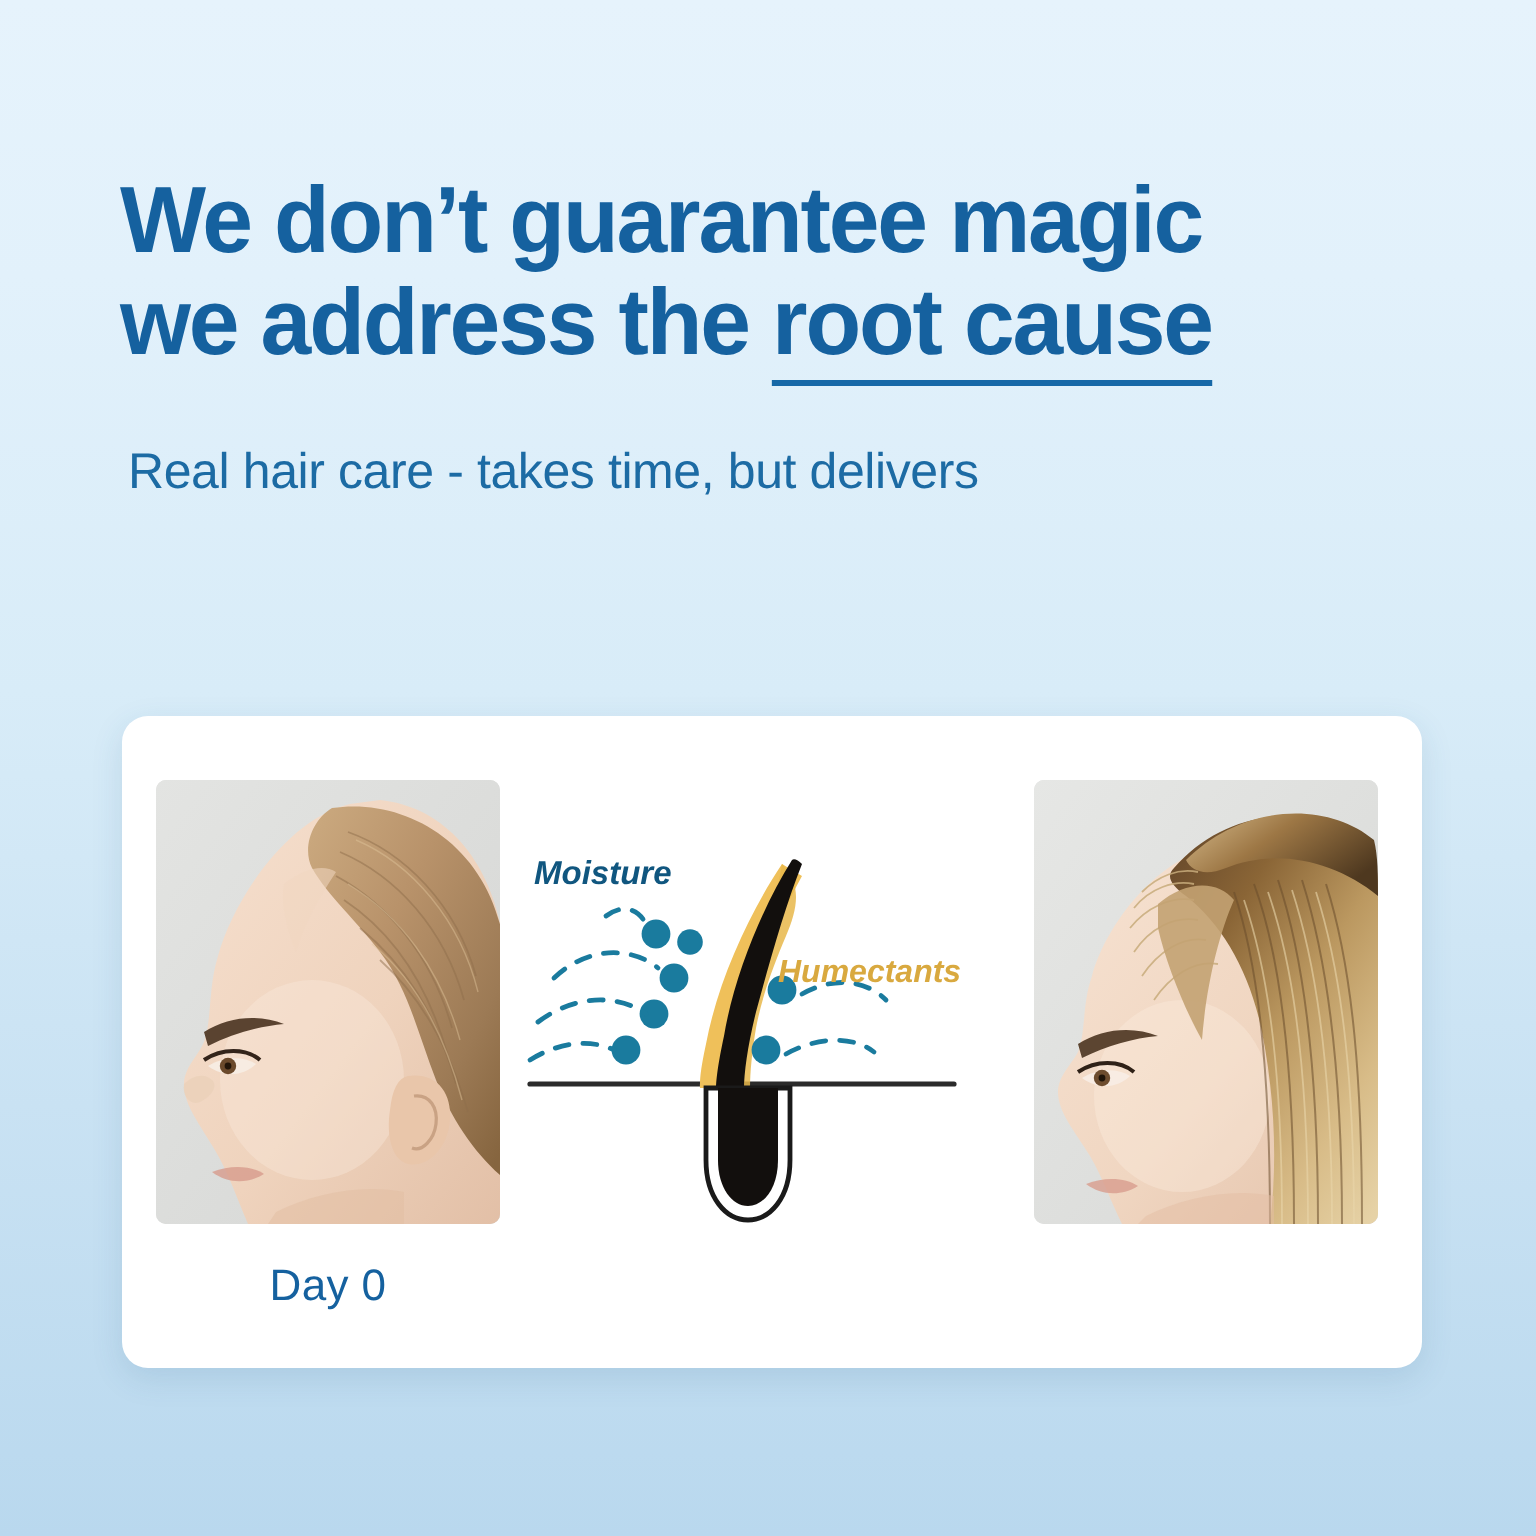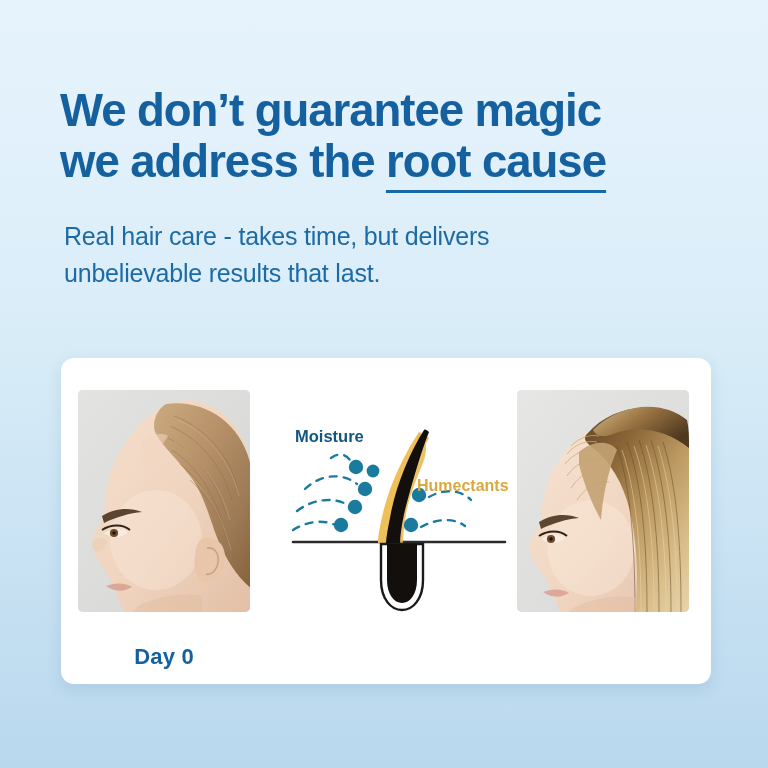--- a/index.html
+++ b/index.html
@@ -89,51 +89,51 @@
   .photo {
     position: relative;
     width: 172px;
     height: 222px;
     border-radius: 5px;
     overflow: hidden;
     background: #dedfdd;
   }
 
   .photo-caption {
-    margin-top: 32px;
+    margin-top: 18px;
     text-align: center;
     font-size: 22px;
-    font-weight: 700;
+    font-weight: 400;
     color: #15619f;
     letter-spacing: 0.2px;
   }
 
   
   .diagram {
     position: absolute;
-    left: 208px;
+    left: 180px;
     top: 36px;
     width: 260px;
     height: 225px;
+    font-style: italic;
   }
   .diagram svg { display: block; width: 100%; height: 100%; }
 </style>
 </head>
 <body>
 
 <div class="poster">
 
   <div class="headline-block">
     <h1 class="headline headline-line1">We don’t guarantee magic</h1>
     <h1 class="headline headline-line2"><span>we address the </span><span class="underlined">root cause</span></h1>
   </div>
 
   <p class="subhead">
     <span>Real hair care - takes time, but delivers</span><br>
-    <span>unbelievable results that last.</span>
   </p>
 
   <div class="card">
     <div class="card-inner">
 
       <div class="panel panel-left">
         <div class="photo">
           <svg viewBox="0 0 172 222" preserveAspectRatio="xMidYMid slice" aria-hidden="true">
             <defs>
               <linearGradient id="bgL" x1="0" y1="0" x2="1" y2="1">

